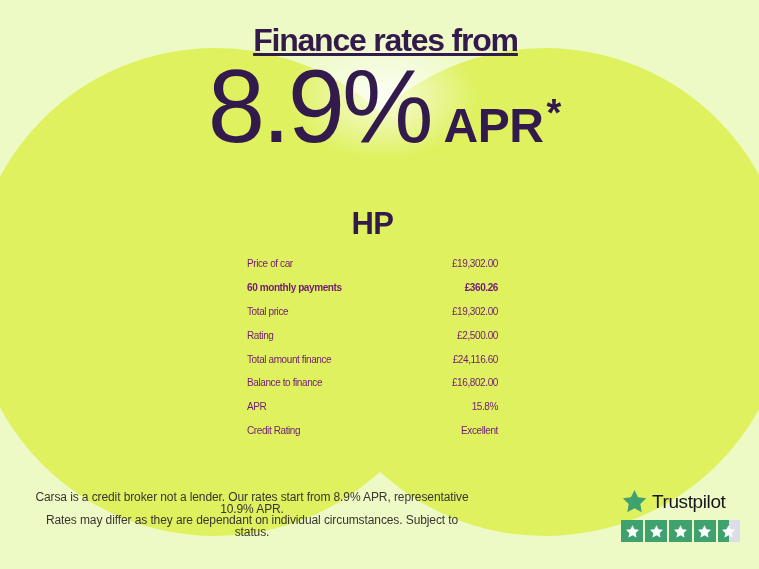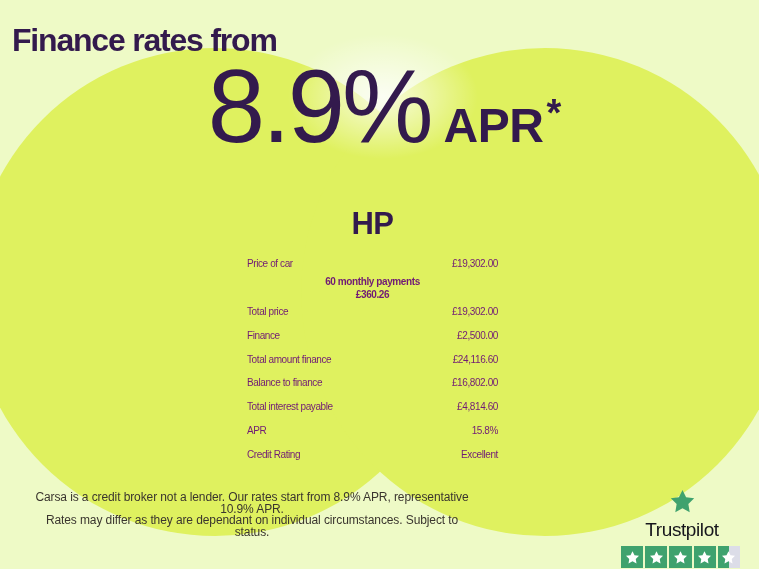--- a/index.html
+++ b/index.html
@@ -27,26 +27,27 @@
     position: absolute;
     left: 288px; top: 34px;
     width: 190px; height: 125px;
     background: radial-gradient(closest-side, rgba(255,255,255,0.8), rgba(255,255,255,0));
   }
   .content { position: absolute; inset: 0; }
 
   .title {
     position: absolute;
     top: 24px; left: 12px; right: 0;
-    text-align: left;
+    text-align: center;
     font-size: 32px;
     font-weight: bold;
     letter-spacing: -1.2px;
     line-height: 1;
     color: #331a4d;
+    text-decoration: underline;
   }
   .rate {
     position: absolute;
     top: 55px; left: 0; right: 0;
     display: flex;
     justify-content: center;
     align-items: baseline;
     transform: translateX(5px);
     line-height: 1;
     color: #331a4d;
@@ -69,37 +70,37 @@
   .ftable { width: 100%; }
   .frow {
     display: flex;
     justify-content: space-between;
     align-items: center;
     height: 23.8px;
     font-size: 10px;
     letter-spacing: -0.4px;
     color: #701a75;
   }
-  .frow.emph { font-weight: bold; flex-direction: column; }
+  .frow.emph { font-weight: bold; }
   .flabel { text-align: left; }
   .fvalue { text-align: right; }
 
   .disclaimer {
     position: absolute;
     left: 27px; top: 492px;
     width: 450px;
     font-size: 12px;
     line-height: 11.6px;
     letter-spacing: -0.1px;
     color: #3a352e;
     text-align: center;
   }
 
   .trustpilot { position: absolute; left: 621px; top: 488px; width: 122px; }
-  .tp-logo-row { display: flex; align-items: center; gap: 4px; flex-direction: column; }
+  .tp-logo-row { display: flex; align-items: center; gap: 4px; }
   .tp-star-big svg { width: 27px; height: 27px; display: block; }
   .tp-word {
     font-size: 19px;
     font-weight: 500;
     letter-spacing: -0.4px;
     color: #16161c;
   }
   .tp-stars { display: flex; gap: 2px; margin-top: 5px; }
   .tp-box {
     width: 22.2px; height: 22.2px;
@@ -136,34 +137,30 @@
         </div>
         <div class="frow emph">
           <span class="flabel">60 monthly payments</span>
           <span class="fvalue">£360.26</span>
         </div>
         <div class="frow">
           <span class="flabel">Total price</span>
           <span class="fvalue">£19,302.00</span>
         </div>
         <div class="frow">
-          <span class="flabel">Finance</span>
+          <span class="flabel">Rating</span>
           <span class="fvalue">£2,500.00</span>
         </div>
         <div class="frow">
           <span class="flabel">Total amount finance</span>
           <span class="fvalue">£24,116.60</span>
         </div>
         <div class="frow">
           <span class="flabel">Balance to finance</span>
           <span class="fvalue">£16,802.00</span>
-        </div>
-        <div class="frow">
-          <span class="flabel">Total interest payable</span>
-          <span class="fvalue">£4,814.60</span>
         </div>
         <div class="frow">
           <span class="flabel">APR</span>
           <span class="fvalue">15.8%</span>
         </div>
         <div class="frow">
           <span class="flabel">Credit Rating</span>
           <span class="fvalue">Excellent</span>
         </div>
       </div>

